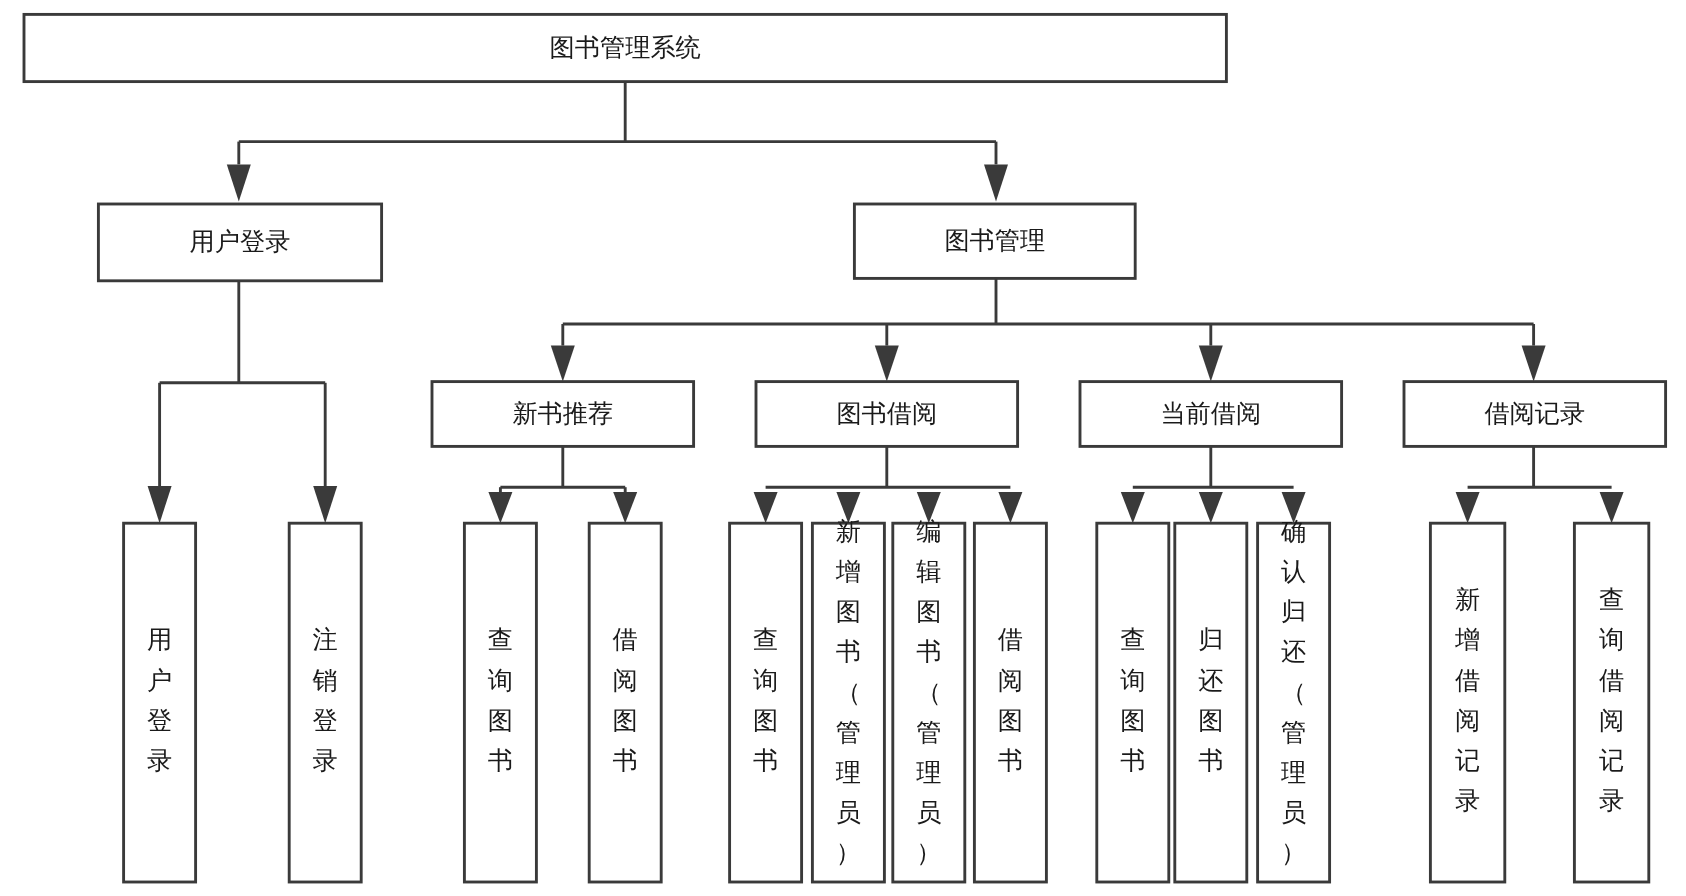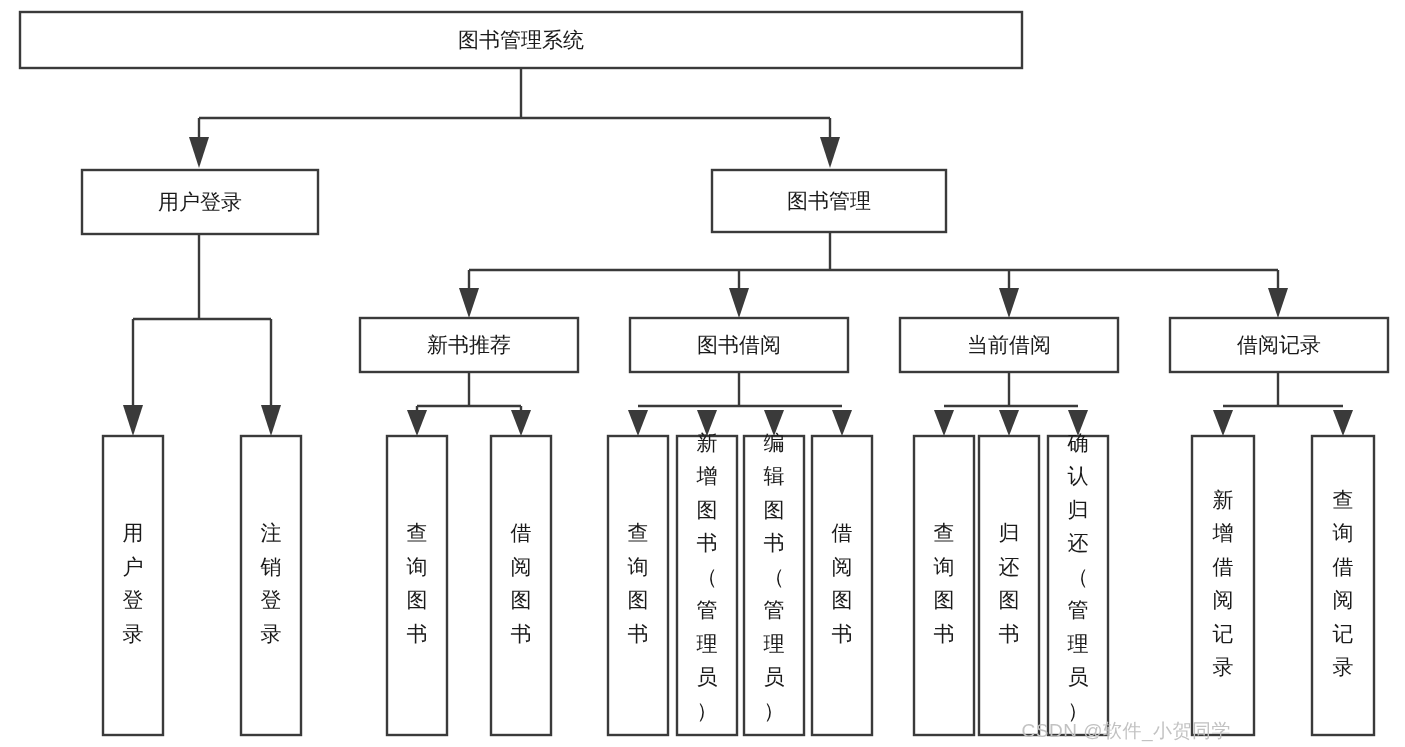--- a/index.html
+++ b/index.html
@@ -237,14 +237,13 @@
       <text class="node-label-v vlabel" x="1223" y="0"><tspan x="1223" y="501.25" dominant-baseline="middle">新</tspan><tspan x="1223" y="534.75" dominant-baseline="middle">增</tspan><tspan x="1223" y="568.25" dominant-baseline="middle">借</tspan><tspan x="1223" y="601.75" dominant-baseline="middle">阅</tspan><tspan x="1223" y="635.25" dominant-baseline="middle">记</tspan><tspan x="1223" y="668.75" dominant-baseline="middle">录</tspan></text>
     </g>
 
     <g>
       <rect class="node-box" x="1312" y="436" width="62" height="299"></rect>
       <text class="node-label-v vlabel" x="1343" y="0"><tspan x="1343" y="501.25" dominant-baseline="middle">查</tspan><tspan x="1343" y="534.75" dominant-baseline="middle">询</tspan><tspan x="1343" y="568.25" dominant-baseline="middle">借</tspan><tspan x="1343" y="601.75" dominant-baseline="middle">阅</tspan><tspan x="1343" y="635.25" dominant-baseline="middle">记</tspan><tspan x="1343" y="668.75" dominant-baseline="middle">录</tspan></text>
     </g>
 
   </svg>
 
-  <div class="watermark-text">CSDN @软件_小贺同学</div>
 </div>
 
 </body></html>

